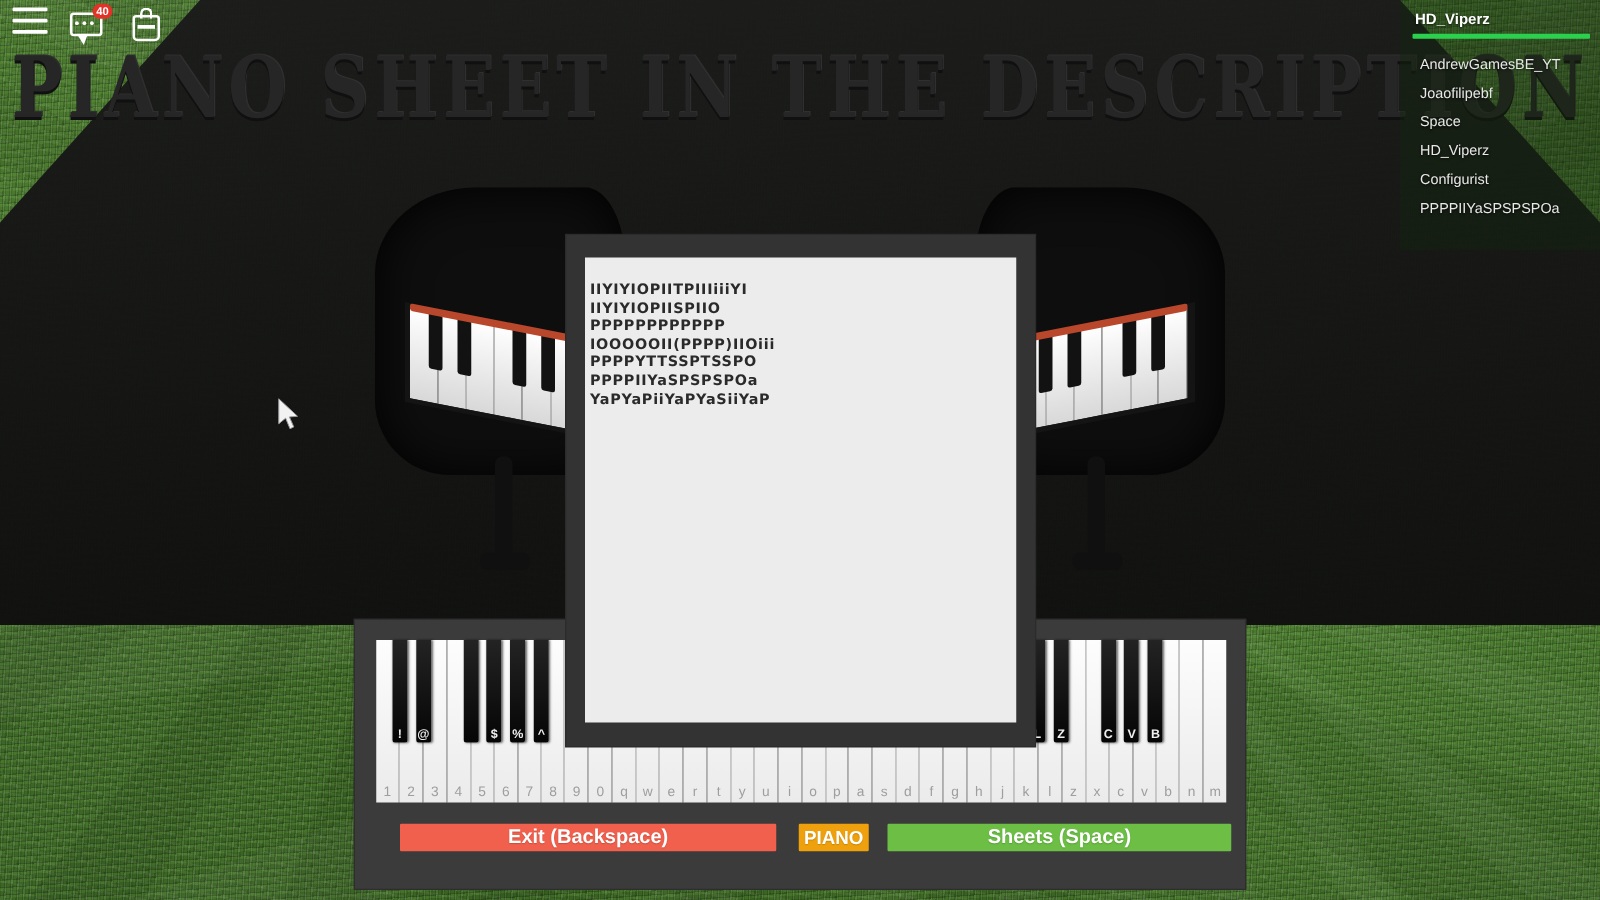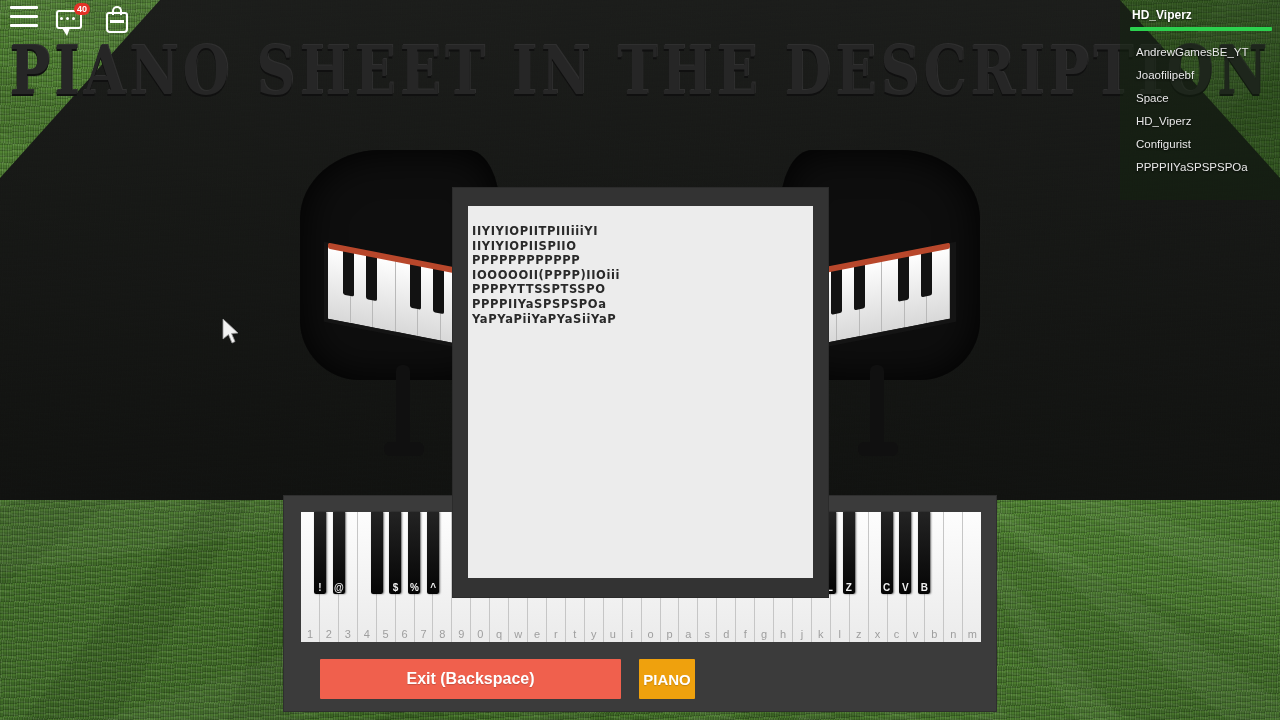--- a/index.html
+++ b/index.html
@@ -121,21 +121,21 @@
     font-weight:bold;
     line-height:14.6px;
     letter-spacing:.6px;
     color:#2a2a2a;
     white-space:pre;
   }
 
   
   #buttons{ position:absolute; left:17px; top:163px; width:680px; height:36px; }
   .btn{
-    position:absolute; top:0; height:40px;
+    position:absolute; top:0; height:22px;
     display:flex; align-items:center; justify-content:center;
     color:#ffffff; font-weight:bold; font-size:16px;
     border-radius:1px;
     text-shadow:0 1px 1px rgba(0,0,0,.18);
     cursor:pointer; user-select:none;
   }
   #btn-exit{ left:19px; width:301px; background:#f0604d; }
   #btn-caps{ left:338px; width:56px; background:#efa10d; font-size:15px; }
   #btn-sheets{ left:409px; width:275px; background:#6cbe45; }
 
@@ -451,20 +451,21 @@
         </div>
         <div class="bk" style="left: 617.333px;">
           <span class="lbl">B</span>
         </div>
       </div>
   </div>
 
   <div id="buttons">
     <div id="btn-exit" class="btn">Exit (Backspace)</div>
     <div id="btn-caps" class="btn">PIANO</div>
+    <div id="btn-sheets" class="btn">Sheets (Space)</div>
   </div>
 
 </div>
 
 <div id="sheet-panel">
   <div id="sheet-inner">
     <div id="sheet-text">IIYIYIOPIITPIIIiiiYI
 IIYIYIOPIISPIIO
 PPPPPPPPPPPP
 IOOOOOII(PPPP)IIOiii

